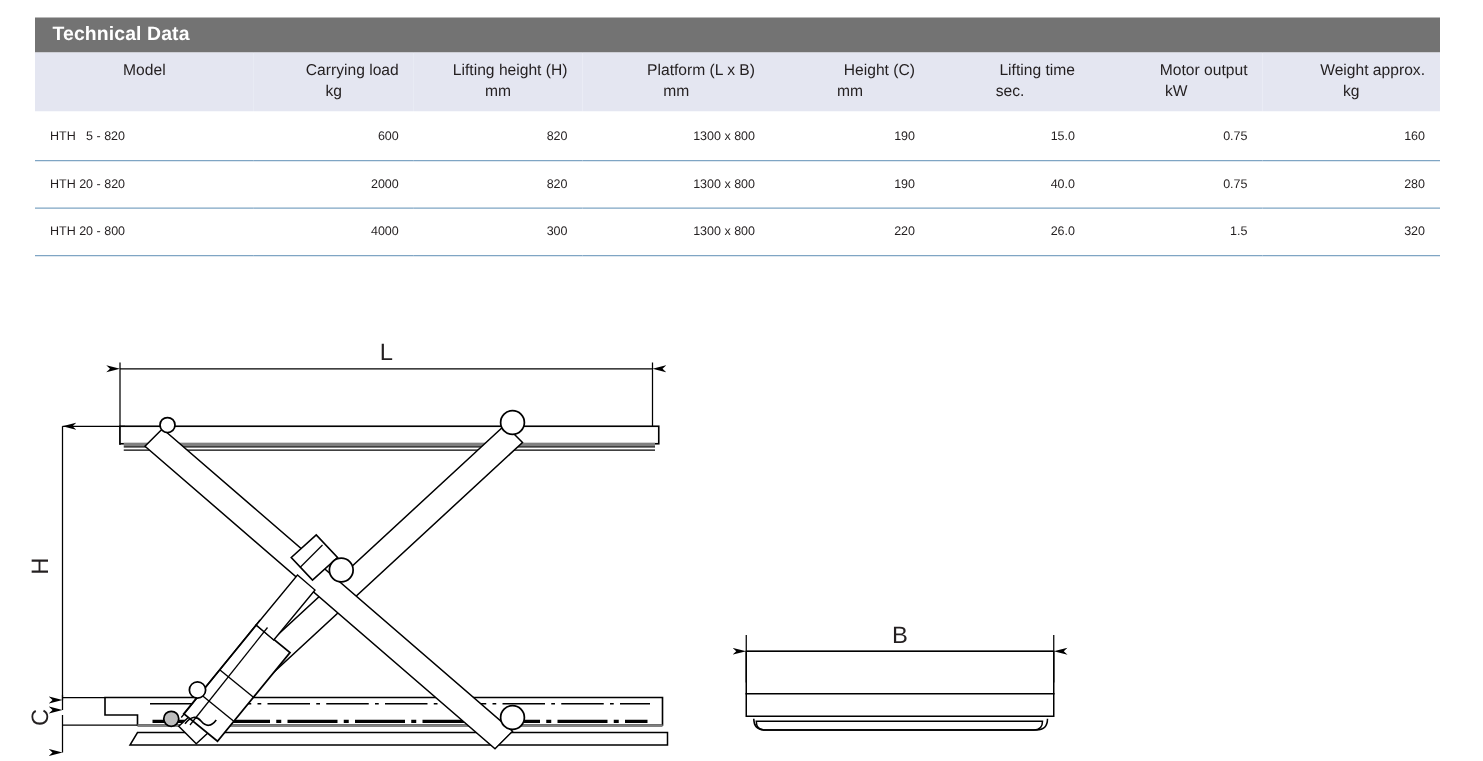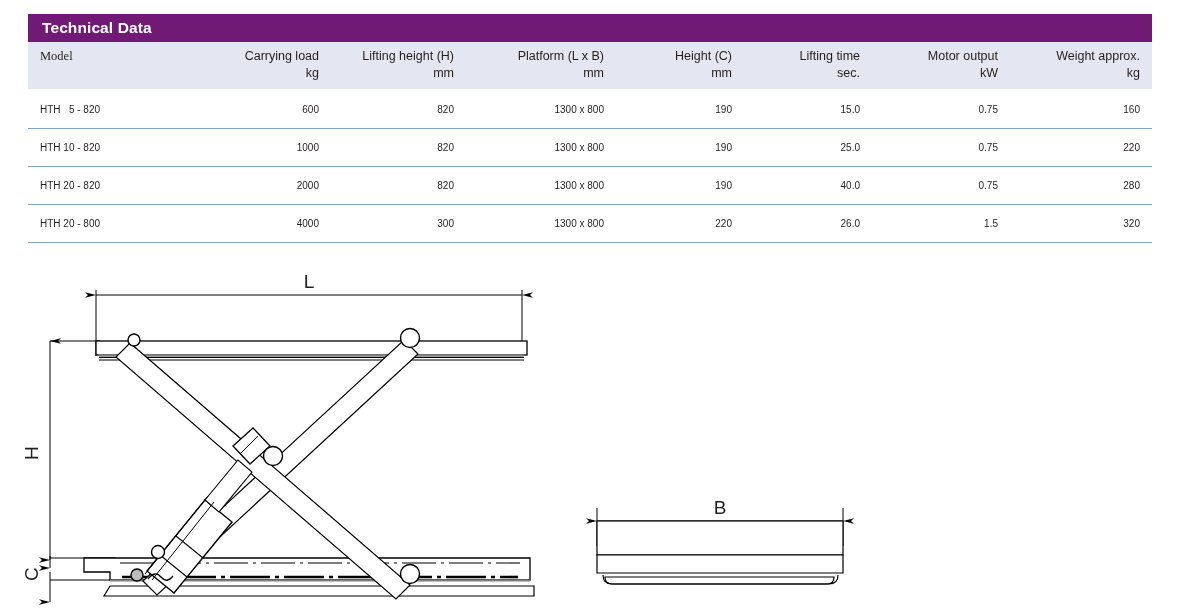--- a/index.html
+++ b/index.html
@@ -17,21 +17,21 @@
   }
 
   
   #tech-table {
     position: absolute;
     left: 28px;
     top: 14px;
     width: 1124px;
   }
   .table-title-bar {
-    background: #701a75;
+    background: #737373;
     height: 28px;
     display: flex;
     align-items: center;
     padding-left: 14px;
     box-sizing: border-box;
   }
   .table-title-bar .title-text {
     color: #ffffff;
     font-size: 15.5px;
     font-weight: bold;
@@ -49,25 +49,25 @@
     font-weight: normal;
     font-size: 12.5px;
     color: #231f20;
     padding: 6px 12px 8px 12px;
     vertical-align: top;
     text-align: right;
     line-height: 1.32;
     border: none;
   }
   table.data th.col-model {
-    text-align: left;
-    font-family: Liberation Serif, serif;
+    text-align: center;
   }
   table.data th .unit {
     display: block;
+    text-align: center;
   }
   table.data td {
     font-size: 10px;
     color: #231f20;
     padding: 13px 12px 13px 12px;
     text-align: right;
     border-bottom: 1.2px solid #7fa5c4;
     white-space: pre;
   }
   table.data td.col-model {
@@ -163,30 +163,20 @@
     <tbody>
       <tr>
         <td class="col-model">HTH   5 - 820</td>
         <td>600</td>
         <td>820</td>
         <td>1300 x 800</td>
         <td>190</td>
         <td>15.0</td>
         <td>0.75</td>
         <td>160</td>
-      </tr>
-      <tr>
-        <td class="col-model">HTH 10 - 820</td>
-        <td>1000</td>
-        <td>820</td>
-        <td>1300 x 800</td>
-        <td>190</td>
-        <td>25.0</td>
-        <td>0.75</td>
-        <td>220</td>
       </tr>
       <tr>
         <td class="col-model">HTH 20 - 820</td>
         <td>2000</td>
         <td>820</td>
         <td>1300 x 800</td>
         <td>190</td>
         <td>40.0</td>
         <td>0.75</td>
         <td>280</td>

